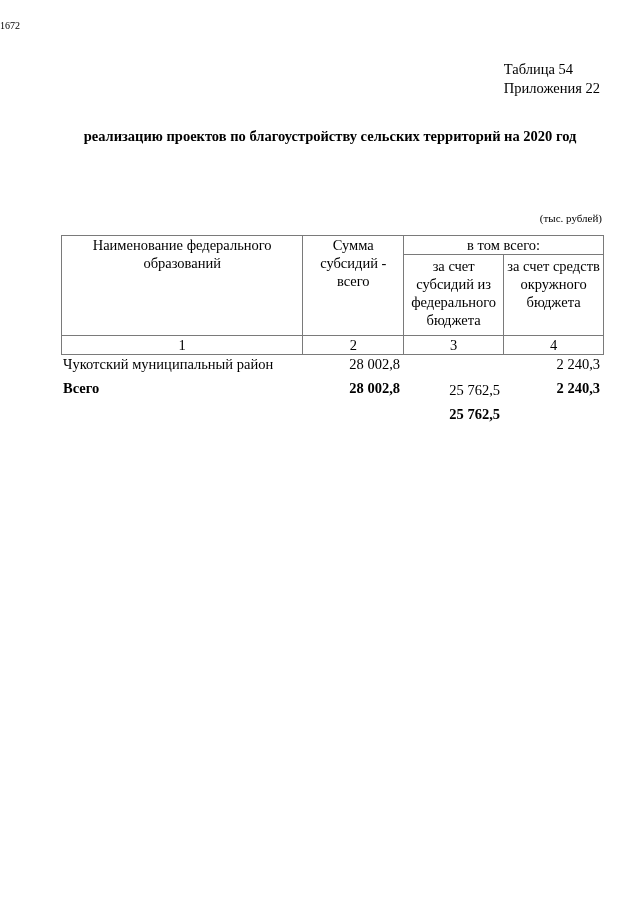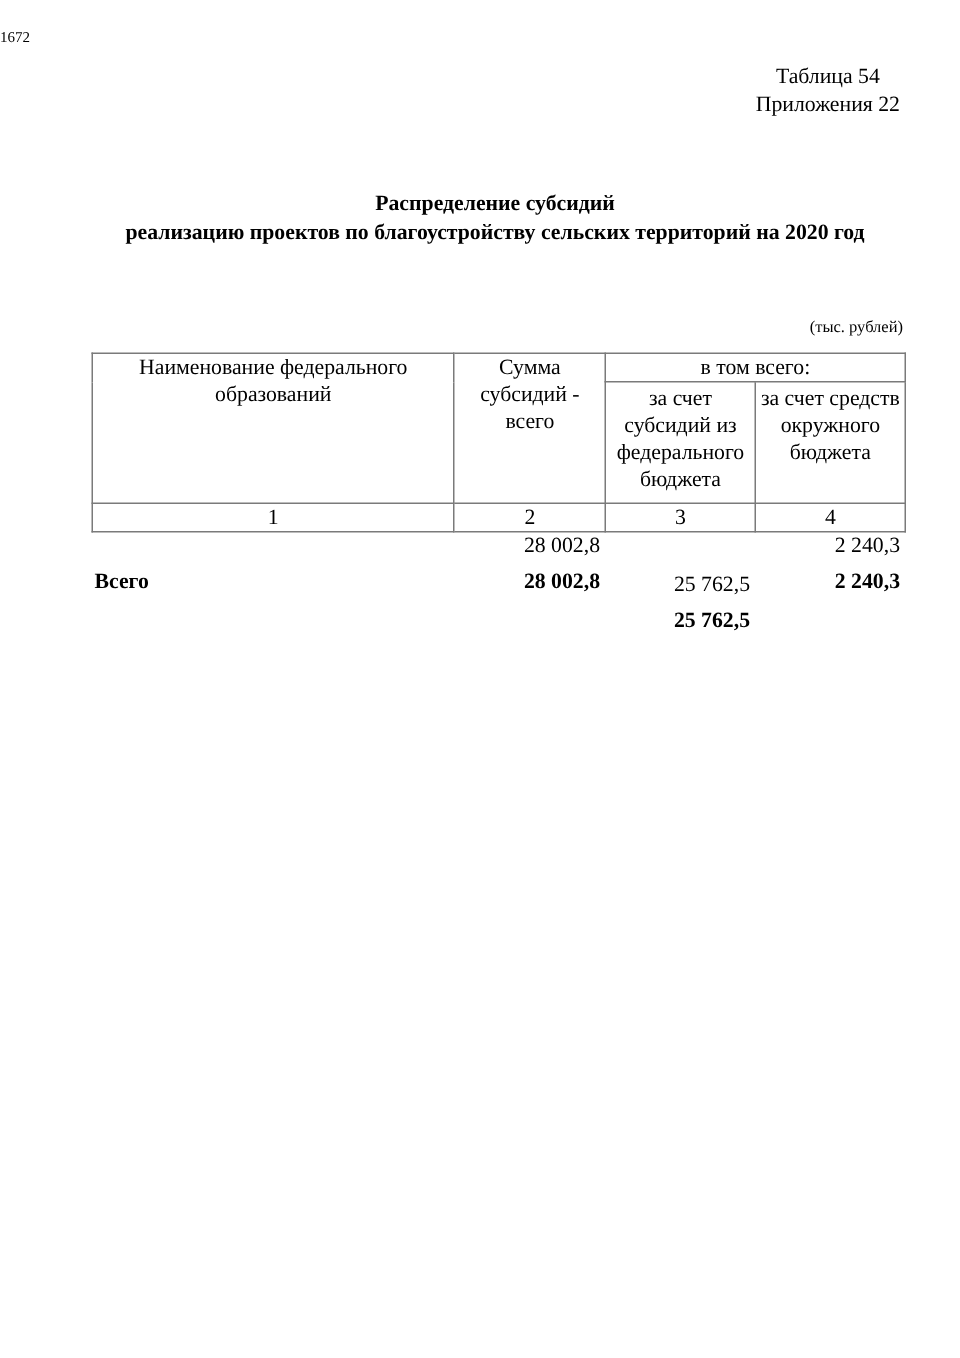--- a/index.html
+++ b/index.html
@@ -1,19 +1,19 @@
 <!DOCTYPE html>
 <html><head>
 <meta charset="utf-8">
 <style>
   html, body { margin: 0; padding: 0; background: #ffffff; }
   body { width: 640px; height: 905px; position: relative; overflow: hidden;
          font-family: "Liberation Serif", serif; color: #000; }
   .page-num { position: absolute; top: 20px; left: 0; width: 640px; text-align: left; font-size: 10px; }
-  .appendix { position: absolute; top: 42px; right: 40px; text-align: center; font-size: 14.5px; line-height: 19px; margin-left: 21px; }
+  .appendix { position: absolute; top: 60px; right: 40px; text-align: left; font-size: 14.5px; line-height: 19px; margin-left: 21px; }
   .title { position: absolute; top: 127px; left: 40px; width: 580px; text-align: center;
            font-weight: bold; font-size: 14.5px; line-height: 19px; }
   .units { position: absolute; top: 212px; right: 38px; font-size: 11px; }
   table.hdr { position: absolute; top: 235px; left: 61px; width: 543px; border-collapse: collapse;
               font-size: 14.5px; line-height: 18px; }
   table.hdr td { border: 1px solid #7a7a7a; text-align: center; vertical-align: top; padding: 0 2px; }
   table.hdr tr.h1 td { height: 17px; }
   table.hdr tr.nums td { height: 18px; vertical-align: middle; padding: 0; }
   table.hdr td.sub { padding-top: 2px; }
   .data { position: absolute; left: 61px; width: 543px; font-size: 14.5px; }
@@ -29,21 +29,20 @@
 <body>
 
 <div class="page-num">1672</div>
 
 <div class="appendix">
   <div>Таблица 54</div>
   <div>Приложения 22</div>
 </div>
 
 <div class="title">
-  <div>Распределение субсидий</div>
   <div>реализацию проектов по благоустройству сельских территорий на 2020 год</div>
 </div>
 
 <div class="units">(тыс. рублей)</div>
 
 <table class="hdr">
   <colgroup>
     <col style="width:242px">
       <col style="width:101px">
       <col style="width:100px">
@@ -63,20 +62,21 @@
     <td>1</td>
     <td>2</td>
     <td>3</td>
     <td>4</td>
   </tr>
 </tbody>
   </table>
 
 <div class="data" style="top:356px">
   <div class="row" style="top:0">
+    <span class="c1">Чукотский муниципальный район</span>
     <span class="c2">28 002,8</span>
     <span class="c3">25 762,5</span>
     <span class="c4">2 240,3</span>
   </div>
   <div class="row bold" style="top:24px">
     <span class="c1">Всего</span>
     <span class="c2">28 002,8</span>
     <span class="c3">25 762,5</span>
     <span class="c4">2 240,3</span>
   </div>

